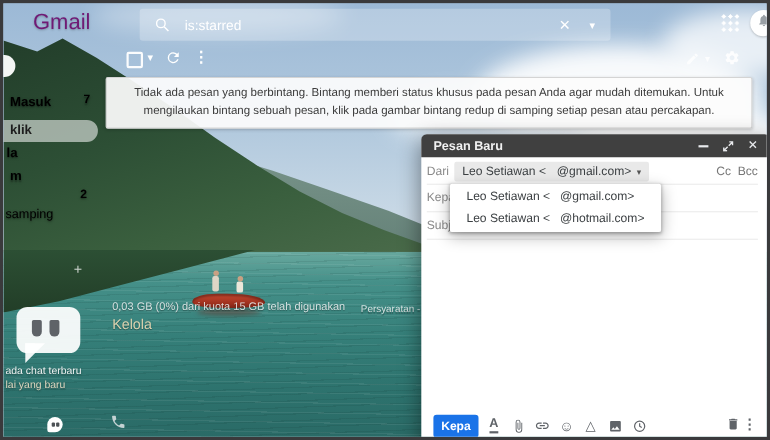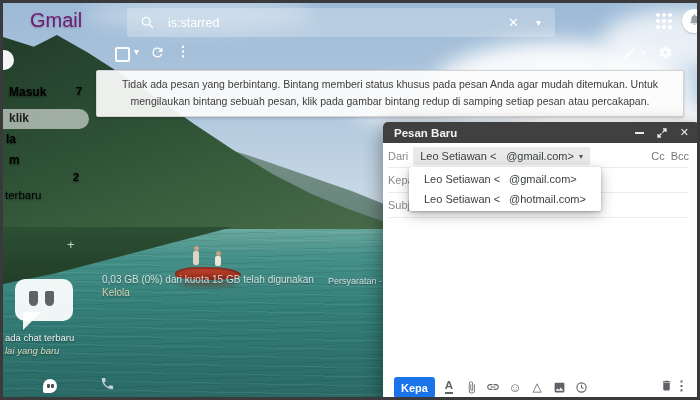--- a/index.html
+++ b/index.html
@@ -75,21 +75,21 @@
     border:9px solid transparent;border-top-color:rgba(255,255,255,.93);border-left-color:rgba(255,255,255,.93);}
   .hg-quote{position:absolute;top:12px;width:9px;height:15px;background:#5f6368;border-radius:2px 2px 6px 6px;}
   .hg-q1{left:14px;} .hg-q2{left:30px;}
   .hg-line{position:absolute;font-size:9.5px;color:rgba(255,255,255,.92);text-shadow:0 1px 2px rgba(0,0,0,.45);}
   .hg-mini{left:40px;top:376px;width:14px;height:14px;background:#fff;border-radius:50% 50% 50% 2px;}
   .hg-mini::before,.hg-mini::after{content:"";position:absolute;top:5px;width:2.5px;height:4px;background:#4d5256;border-radius:1px;}
   .hg-mini::before{left:4px;} .hg-mini::after{left:8px;}
   .phone-btn{left:97px;top:373px;display:flex;opacity:.85;}
   
   .storage{left:99px;top:271px;font-size:10px;color:rgba(240,244,244,.85);text-shadow:0 1px 1px rgba(0,0,0,.35);}
-  .manage{left:99px;top:284px;font-size:10px;color:rgba(233,219,182,.92);text-shadow:0 1px 1px rgba(0,0,0,.35);}
+  .manage{left:99px;top:284px;font-size:13px;color:rgba(233,219,182,.92);text-shadow:0 1px 1px rgba(0,0,0,.35);}
   .terms{left:325px;top:273px;font-size:9px;color:rgba(240,244,244,.85);text-shadow:0 1px 1px rgba(0,0,0,.35);}
   
   .compose{left:380px;top:119px;width:317px;height:281px;background:#fff;border-radius:6px 6px 0 0;
     box-shadow:0 6px 20px rgba(0,0,0,.45);z-index:10;}
   .c-header{height:21px;background:#404040;border-radius:5px 5px 0 0;display:flex;align-items:center;padding:0 11px;gap:48px;}
   .c-title{color:#f1f1f1;font-size:11.5px;font-weight:bold;flex:1;}
   .c-hicons{display:flex;align-items:center;gap:13px;}
   .c-min{width:9px;height:2px;background:#e8eaed;}
   .c-close{color:#e8eaed;font-size:11px;line-height:1;}
   .c-row{position:absolute;left:0;right:0;display:flex;align-items:center;padding:0 11px 0 5px;box-sizing:border-box;}
@@ -186,28 +186,28 @@
 
   <div class="abs banner">Tidak ada pesan yang berbintang. Bintang memberi status khusus pada pesan Anda agar mudah ditemukan. Untuk mengilaukan bintang sebuah pesan, klik pada gambar bintang redup di samping setiap pesan atau percakapan.</div>
 
   <span class="sb" style="left:6px;top:82px;">Masuk</span>
   <span class="sb" style="left:73px;top:82px;font-size:11px;">7</span>
   <div class="abs sb-pill"></div>
   <span class="sb sb-dark" style="left:6px;top:108px;">klik</span>
   <span class="sb" style="left:3px;top:129px;">la</span>
   <span class="sb" style="left:6px;top:150px;">m</span>
   <span class="sb" style="left:70px;top:168px;font-size:11px;">2</span>
-  <span class="sb" style="left:2px;top:186px;font-size:11.5px;font-weight:normal;">terbaru</span>
+  <span class="sb" style="left:2px;top:186px;font-size:11.5px;font-weight:normal;">samping</span>
 
   <div class="abs hg-bubble">
     <span class="hg-quote hg-q1"></span>
     <span class="hg-quote hg-q2"></span>
   </div>
   <span class="hg-line" style="left:2px;top:329px;">ada chat terbaru</span>
-  <span class="hg-line" style="left:2px;top:342px;color:rgba(235,225,200,.92);font-style:italic;">lai yang baru</span>
+  <span class="hg-line" style="left:2px;top:342px;color:rgba(235,225,200,.92);">lai yang baru</span>
   <div class="abs hg-mini"></div>
   <span class="abs phone-btn">
     <svg width="15" height="15" viewBox="0 0 24 24">
         <path fill="#dfe4e6" d="M6.62 10.79c1.44 2.83 3.76 5.14 6.59 6.59l2.2-2.2c.27-.27.67-.36 1.02-.24 1.12.37 2.33.57 3.57.57.55 0 1 .45 1 1V20c0 .55-.45 1-1 1-9.39 0-17-7.61-17-17 0-.55.45-1 1-1h3.5c.55 0 1 .45 1 1 0 1.25.2 2.45.57 3.57.11.35.03.74-.25 1.02l-2.2 2.2z"></path>
       </svg>
   </span>
 
   <span class="abs storage">0,03 GB (0%) dari kuota 15 GB telah digunakan</span>
   <span class="abs manage">Kelola</span>
   <span class="abs terms">Persyaratan - Pri</span>

